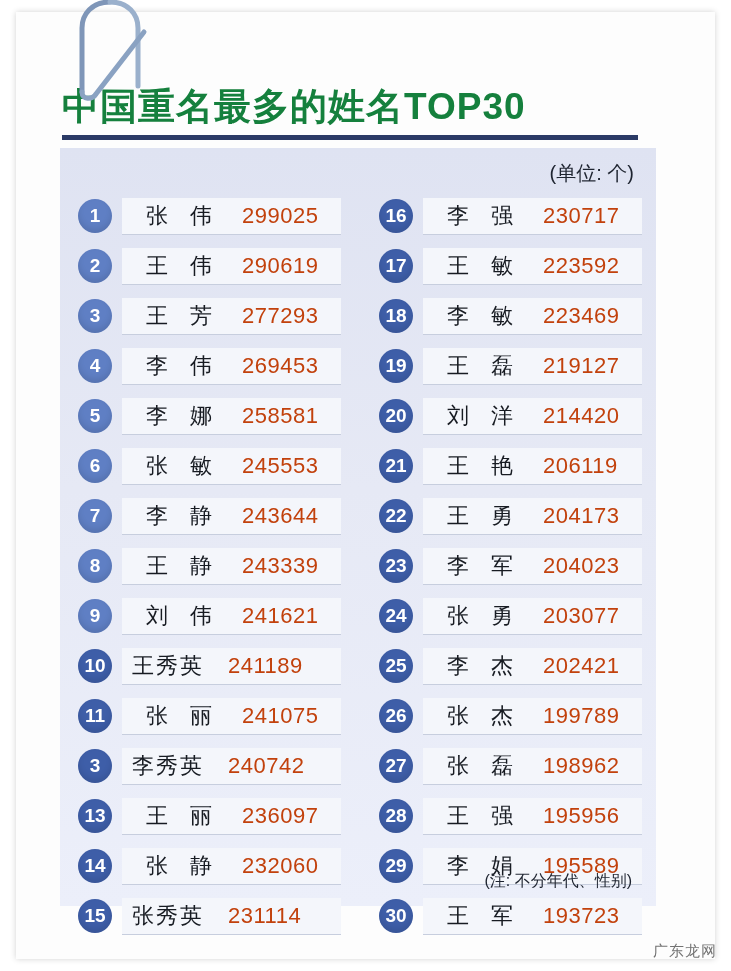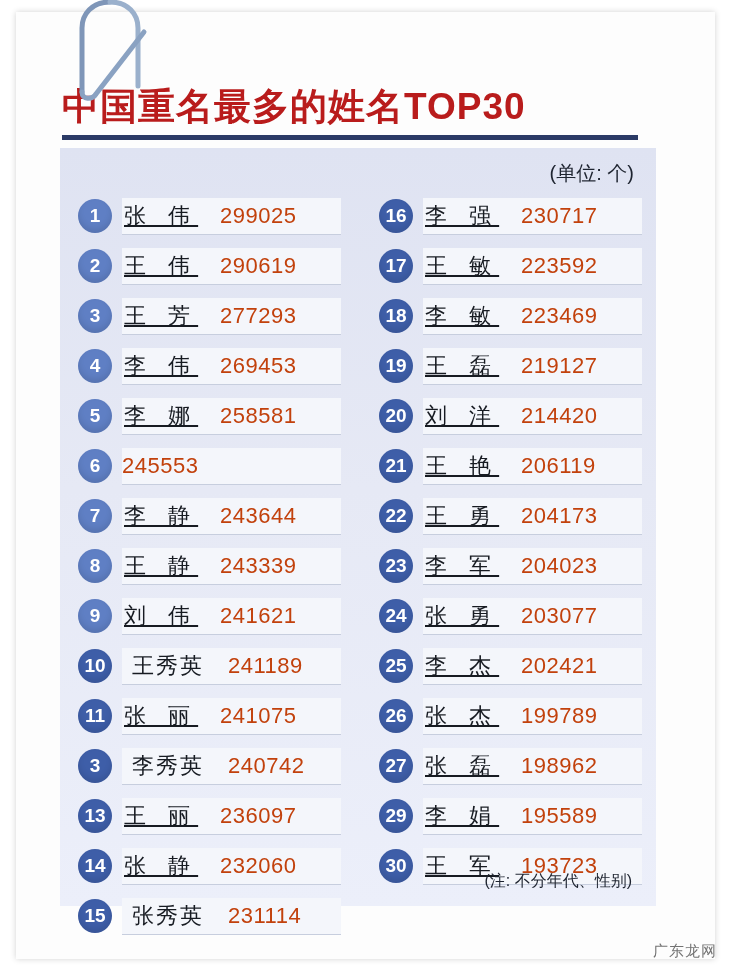--- a/index.html
+++ b/index.html
@@ -42,21 +42,21 @@
   .title-wrap {
     position: absolute;
     left: 62px;
     top: 86px;
     width: 580px;
     z-index: 20;
   }
   .title {
     font-size: 37px;
     font-weight: bold;
-    color: #b91c1c;
+    color: #15803d;
     letter-spacing: 1px;
     line-height: 1.15;
     white-space: nowrap;
   }
   .title-rule {
     margin-top: 6px;
     width: 576px;
     height: 5px;
     background: #2b3a66;
   }
@@ -125,22 +125,21 @@
   .name {
     width: 96px;
     font-size: 22px;
     color: #171b22;
     padding-left: 10px;
     letter-spacing: 2px;
     white-space: nowrap;
   }
   .name.two {
     letter-spacing: 8px;
-    padding-left: 2px;
-    text-decoration: underline;
+    padding-left: 24px;
   }
   .count {
     font-size: 22px;
     color: #c2410c;
     letter-spacing: 0.5px;
   }
   .footnote {
     position: absolute;
     right: 24px;
     bottom: 14px;
@@ -210,20 +209,21 @@
         <div class="row">
             <div class="badge">5</div>
             <div class="rowbody">
               <span class="name two">李 娜</span>
               <span class="count">258581</span>
             </div>
           </div>
         <div class="row">
             <div class="badge">6</div>
             <div class="rowbody">
+              <span class="name two">张 敏</span>
               <span class="count">245553</span>
             </div>
           </div>
         <div class="row">
             <div class="badge">7</div>
             <div class="rowbody">
               <span class="name two">李 静</span>
               <span class="count">243644</span>
             </div>
           </div>
@@ -364,20 +364,27 @@
             </div>
           </div>
         <div class="row">
             <div class="badge dark">27</div>
             <div class="rowbody">
               <span class="name two">张 磊</span>
               <span class="count">198962</span>
             </div>
           </div>
         <div class="row">
+            <div class="badge dark">28</div>
+            <div class="rowbody">
+              <span class="name two">王 强</span>
+              <span class="count">195956</span>
+            </div>
+          </div>
+        <div class="row">
             <div class="badge dark">29</div>
             <div class="rowbody">
               <span class="name two">李 娟</span>
               <span class="count">195589</span>
             </div>
           </div>
         <div class="row">
             <div class="badge dark">30</div>
             <div class="rowbody">
               <span class="name two">王 军</span>

